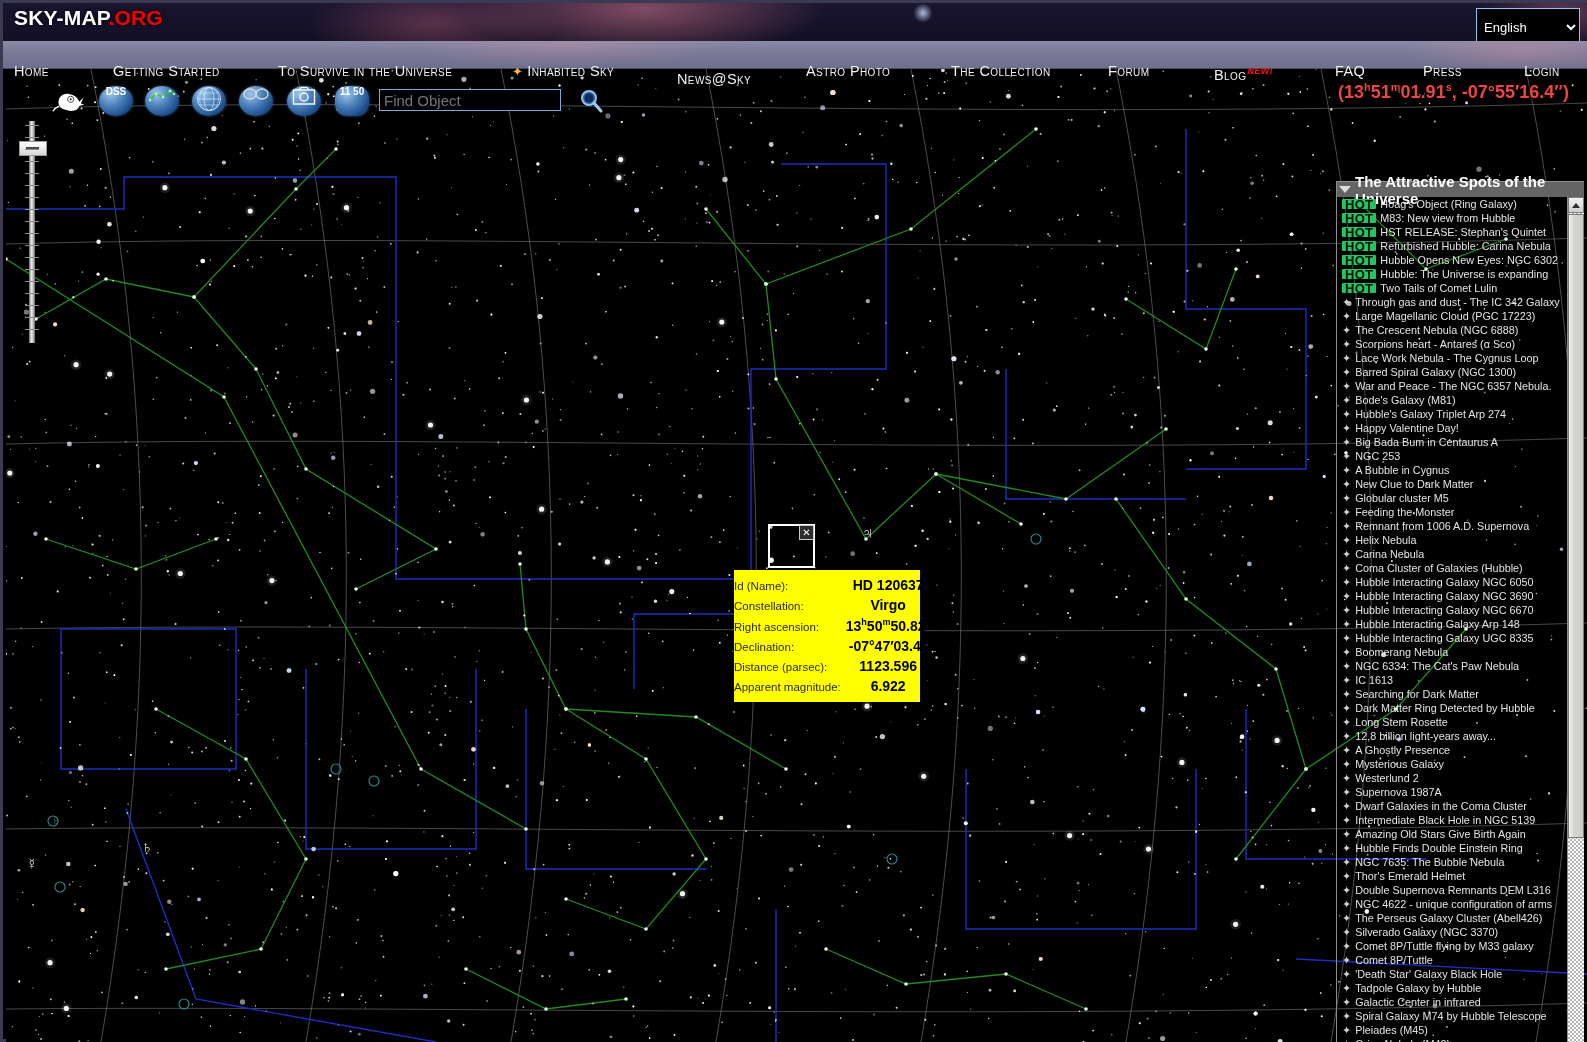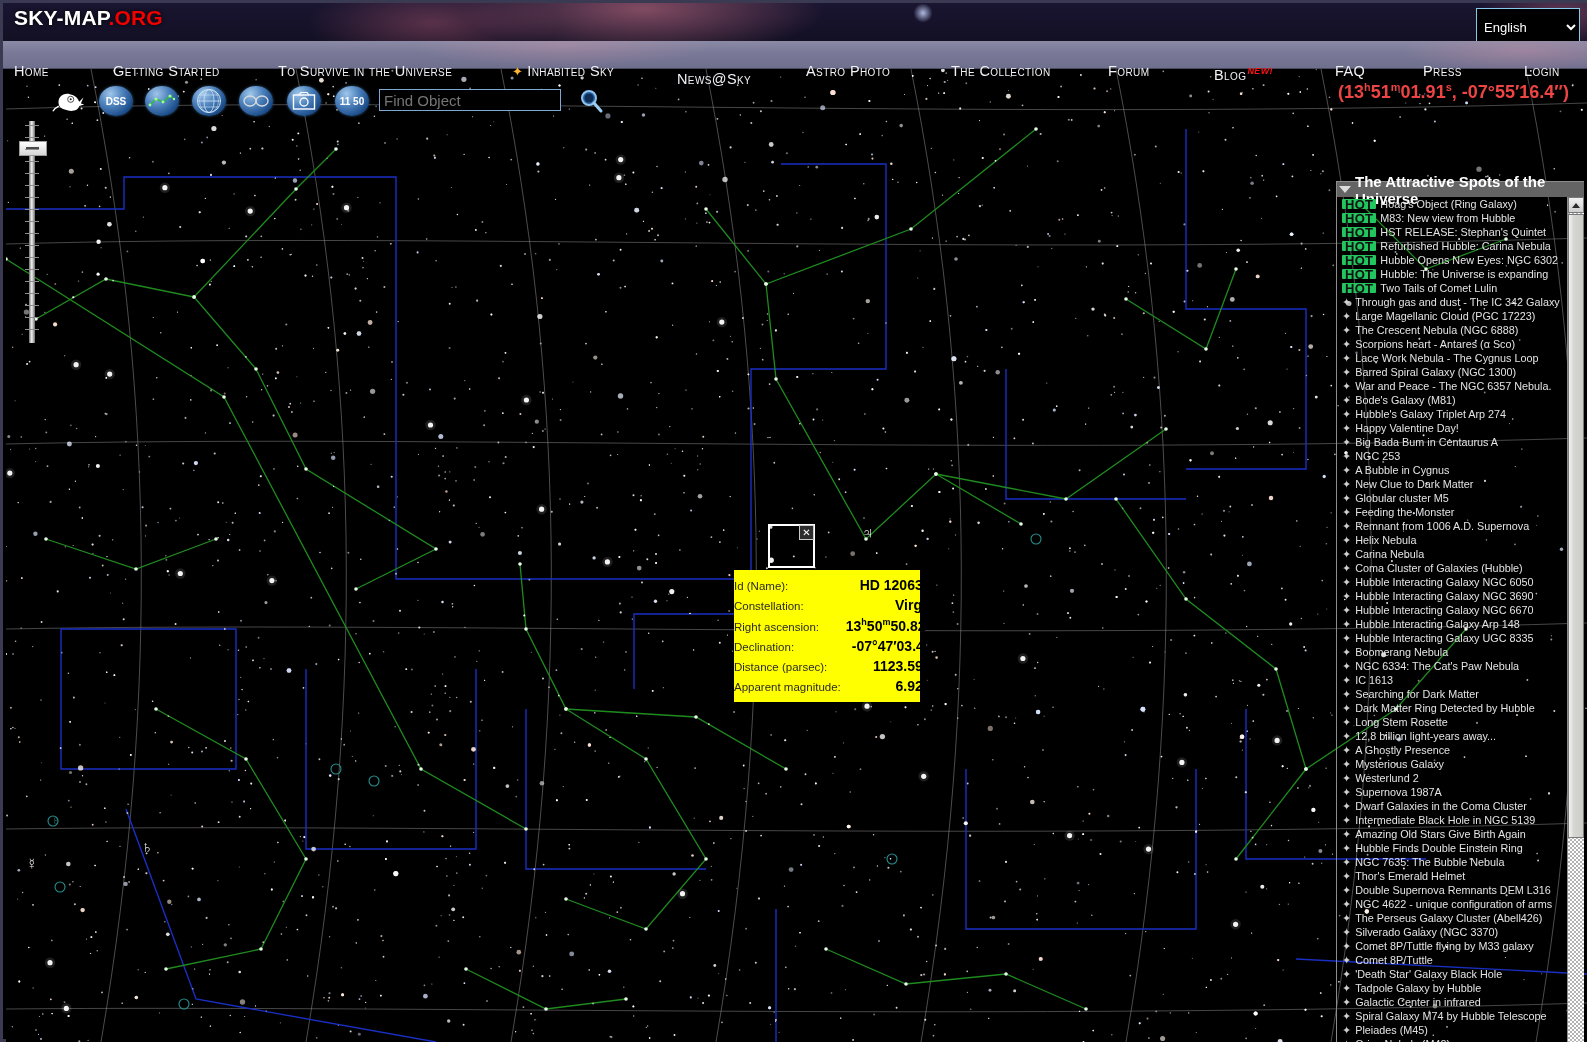--- a/index.html
+++ b/index.html
@@ -42,21 +42,21 @@
 
   
   #sky{position:absolute;left:3px;top:66px;width:1581px;height:973px;background:#000;overflow:hidden;}
   #stars{position:absolute;inset:0;}
 
   
   #toolbar{position:absolute;left:0;top:8px;width:100%;height:40px;z-index:6;}
   .orb{position:absolute;top:9px;width:34px;height:30px;border-radius:50%;
     background:radial-gradient(circle at 34% 26%, #9fc6ea 0%, #4f83bd 38%, #1d4f8c 72%, #0c2a52 100%);
     box-shadow:0 0 3px rgba(120,180,255,.45);cursor:pointer;
-    display:flex;align-items:center;justify-content:center;color:#fff;font-size:10px;font-weight:bold;}
+    display:flex;justify-content:center;color:#fff;font-size:10px;font-weight:bold;}
   #icon-mouse{position:absolute;left:46px;top:10px;width:34px;height:28px;cursor:pointer;}
   #search-box{position:absolute;left:373px;top:12px;width:182px;height:22px;background:#000;
     border:1px solid #7ea8d8;color:#fff;font-size:15px;padding:0 4px;box-sizing:border-box;
     font-family:"Liberation Sans",sans-serif;}
   #search-btn{position:absolute;left:572px;top:11px;width:26px;height:26px;cursor:pointer;}
 
   
   #coords{position:absolute;right:18px;top:12px;color:#ef4444;font-size:18px;font-weight:bold;
     text-shadow:0 0 5px #000,0 0 3px #000;z-index:6;white-space:nowrap;}
   #coords sup{font-size:11px;vertical-align:super;}
@@ -80,21 +80,21 @@
 
   
   .planet{position:absolute;color:#e8e8e8;z-index:5;}
 
   
   #tooltip{position:absolute;left:728px;top:501px;width:186px;background:#ffff00;z-index:9;
     padding:5px 6px 6px 0;box-sizing:border-box;}
   #tooltip table{border-collapse:collapse;width:100%;}
   #tooltip td{padding:2px 0;vertical-align:baseline;}
   #tooltip td.k{text-align:left;font-size:11.5px;color:#2b2b2b;padding-right:5px;white-space:nowrap;}
-  #tooltip td.v{text-align:right;font-size:14px;color:#000;font-weight:bold;white-space:nowrap;}
+  #tooltip td.v{text-align:center;font-size:14px;color:#000;font-weight:bold;white-space:nowrap;}
   #tooltip td.v sup{font-size:9px;vertical-align:super;}
 
   
   #panel{position:absolute;right:3px;top:112px;width:248px;height:927px;z-index:8;
     border-left:1px solid #8d8d8d;border-top:1px solid #8d8d8d;box-sizing:border-box;}
   #panel-head{height:15px;background:#646464;color:#fff;font-size:15px;font-weight:bold;
     display:flex;align-items:center;padding-left:2px;cursor:pointer;}
   #panel-head .tri{width:0;height:0;border-left:6px solid transparent;border-right:6px solid transparent;
     border-top:7px solid #dcdcdc;margin-right:4px;}
   #panel-list{position:absolute;left:0;top:15px;width:231px;height:912px;overflow:hidden;}
@@ -2800,21 +2800,21 @@
       </div>
 
       <div class="orb" style="left:281px;">
         <svg width="24" height="20" viewBox="0 0 24 20">
           <rect x="1.5" y="4" width="21" height="14" fill="none" stroke="#fff" stroke-width="1.4"></rect>
           <path d="M7 4 L9 1.5 H15 L17 4" fill="none" stroke="#fff" stroke-width="1.2"></path>
           <circle cx="12" cy="11" r="4" fill="none" stroke="#fff" stroke-width="1.3"></circle>
         </svg>
       </div>
 
-      <div class="orb" style="left:329px;font-size:10px;">
+      <div class="orb" style="left:329px;font-size:10px;border-radius:12px;">
         <span>11 50</span>
       </div>
 
       <input id="search-box" type="text" placeholder="Find Object" style="">
 
       <svg id="search-btn" viewBox="0 0 26 26">
         <circle cx="11" cy="10" r="7" fill="#2b5f9e" stroke="#8fc3ef" stroke-width="2"></circle>
         <circle cx="11" cy="10" r="4.5" fill="#0c2c55"></circle>
         <line x1="16" y1="15" x2="23" y2="23" stroke="#9dcdf2" stroke-width="3" stroke-linecap="round"></line>
       </svg>

